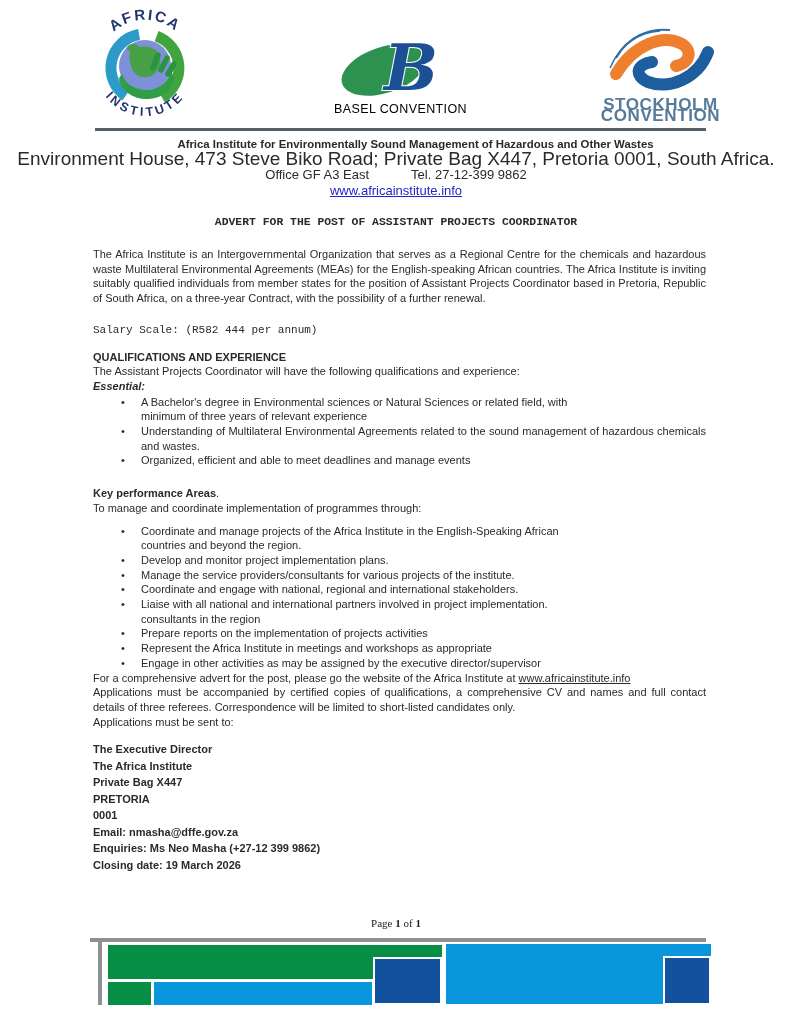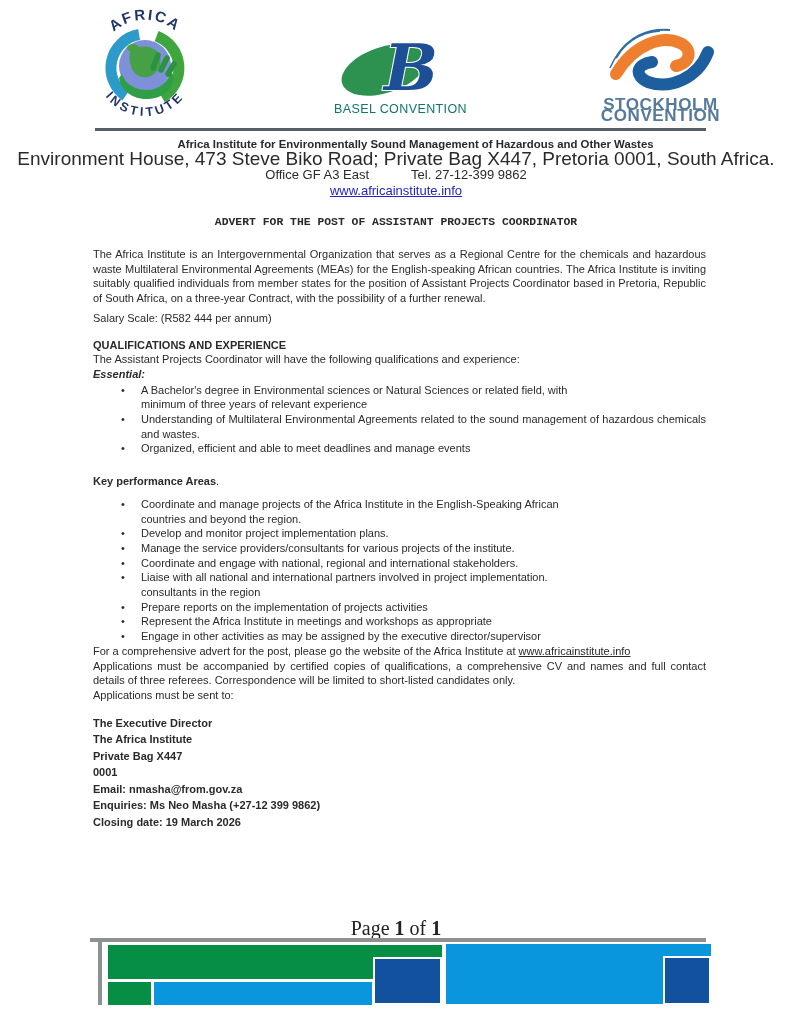--- a/index.html
+++ b/index.html
@@ -2,53 +2,53 @@
 <html><head>
 <meta charset="utf-8">
 <style>
   html,body{margin:0;padding:0;background:#fff;}
   .page{position:relative;width:792px;height:1024px;background:#fff;overflow:hidden;
         font-family:"Liberation Sans",sans-serif;color:#2a2a2a;}
   
   .logo-africa{position:absolute;left:85px;top:6px;width:120px;height:118px;}
   .logo-basel{position:absolute;left:318px;top:24px;width:165px;text-align:center;}
   .logo-basel .mark{display:block;margin:0 auto;}
-  .basel-label{font-size:12.5px;color:#0f766e;letter-spacing:.4px;margin-top:2px;}
+  .basel-label{font-size:12.5px;color:#000000;letter-spacing:.4px;margin-top:2px;}
   .logo-stockholm{position:absolute;left:598px;top:22px;width:125px;text-align:center;}
   .stockholm-label{font-size:17px;font-weight:bold;color:#567a99;letter-spacing:.6px;line-height:11px;margin-top:3px;}
   
   .divider{position:absolute;left:95px;top:128px;width:611px;height:3px;background:#555f68;}
   
   .hdr{position:absolute;left:0;top:137px;width:792px;text-align:center;}
   .hdr .org{font-size:11.4px;font-weight:bold;line-height:14px;padding-left:39px;}
   .hdr .addr{font-size:19px;line-height:16px;}
   .hdr .office-line{font-size:13px;line-height:16px;}
   .hdr .office-line .gap{display:inline-block;width:42px;}
   .hdr .site{font-size:13px;line-height:16px;}
   .hdr .site a{color:#2323cb;text-decoration:underline;}
   .advert-title{position:absolute;left:0;top:216px;width:792px;text-align:center;
                 font-size:11.4px;font-weight:bold;font-family:Liberation Mono, monospace;}
   
   .body-block{position:absolute;left:93px;top:247px;width:613px;font-size:11px;line-height:14.7px;}
   .jst{text-align:justify;}
-  .salary{margin-top:5px;}
+  .salary{margin-top:17px;font-family:Liberation Mono, monospace;}
   .sec-head{font-weight:bold;margin-top:12px;}
   .essential{font-weight:bold;font-style:italic;}
   ul.blist{list-style:none;margin:1px 0 0 0;padding:0;}
   ul.blist li{position:relative;padding-left:48px;white-space:pre-line;text-align:justify;}
   ul.blist li::before{content:"\2022";position:absolute;left:28px;top:0;}
   .kpa-head{font-weight:bold;margin-top:18px;}
   .kpa-head .dot{font-weight:normal;}
   ul.kpalist{margin-top:8px;}
   .closing{}
   .closing a{color:#2a2a2a;text-decoration:underline;}
   .addr-block{margin-top:12px;font-weight:bold;line-height:16.5px;}
   
   .pagenum{position:absolute;left:0;top:917px;width:792px;text-align:center;
-           font-family:"Liberation Serif",serif;font-size:20px;color:#222;}
+           font-family:"Liberation Serif",serif;font-size:11px;color:#222;}
   .pagenum b{font-weight:bold;}
   
   .mosaic div{position:absolute;}
   .m-hline{left:90px;top:938px;width:616px;height:4px;background:#8e9191;}
   .m-vline{left:98px;top:938px;width:4px;height:67px;background:#8e9191;}
   .m-green-band{left:108px;top:945px;width:334px;height:34px;background:var(--green);}
   .m-sq1{left:373px;top:957px;width:69px;height:48px;background:var(--dblue);border:2px solid #fff;box-sizing:border-box;}
   .m-green-sm{left:108px;top:982px;width:43px;height:23px;background:var(--green);}
   .m-lblue-sm{left:154px;top:982px;width:218px;height:23px;background:var(--lblue);}
   .m-lblue-big{left:446px;top:944px;width:265px;height:60px;background:var(--lblue);}
@@ -127,20 +127,21 @@
     <div>The Assistant Projects Coordinator will have the following qualifications and experience:</div>
     <div class="essential">Essential:</div>
     <ul class="blist">
         <li><span>A Bachelor's degree in Environmental sciences or Natural Sciences or related field, with
 minimum of three years of relevant experience</span></li>
         <li><span>Understanding of Multilateral Environmental Agreements related to the sound management of hazardous chemicals and wastes.</span></li>
         <li><span>Organized, efficient and able to meet deadlines and manage events</span></li>
       </ul>
 
     <div class="kpa-head"><span>Key performance Areas</span><span class="dot">.</span></div>
+    <div>To manage and coordinate implementation of programmes through:</div>
     <ul class="blist kpalist">
         <li><span>Coordinate and manage projects of the Africa Institute in the English-Speaking African
 countries and beyond the region.</span></li>
         <li><span>Develop and monitor project implementation plans.</span></li>
         <li><span>Manage the service providers/consultants for various projects of the institute.</span></li>
         <li><span>Coordinate and engage with national, regional and international stakeholders.</span></li>
         <li><span>Liaise with all national and international partners involved in project implementation.
 consultants in the region</span></li>
         <li><span>Prepare reports on the implementation of projects activities</span></li>
         <li><span>Represent the Africa Institute in meetings and workshops as appropriate</span></li>
@@ -150,22 +151,23 @@
     <div class="closing">
       <div><span>For a comprehensive advert for the post, please go the website of the Africa Institute at </span><a href="#">www.africainstitute.info</a></div>
       <div class="jst">Applications must be accompanied by certified copies of qualifications, a comprehensive CV and names and full contact details of three referees. Correspondence will be limited to short-listed candidates only.</div>
       <div>Applications must be sent to:</div>
     </div>
 
     <div class="addr-block">
         <div>The Executive Director</div>
         <div>The Africa Institute</div>
         <div>Private Bag X447</div>
+        <div>PRETORIA</div>
         <div>0001</div>
-        <div>Email: nmasha@from.gov.za</div>
+        <div>Email: nmasha@dffe.gov.za</div>
         <div>Enquiries: Ms Neo Masha (+27-12 399 9862)</div>
         <div>Closing date: 19 March 2026</div>
       </div>
   </div>
 
   <div class="pagenum">
     <span>Page</span> <b>1</b> <span>of</span> <b>1</b>
   </div>
 
   <div class="mosaic">

